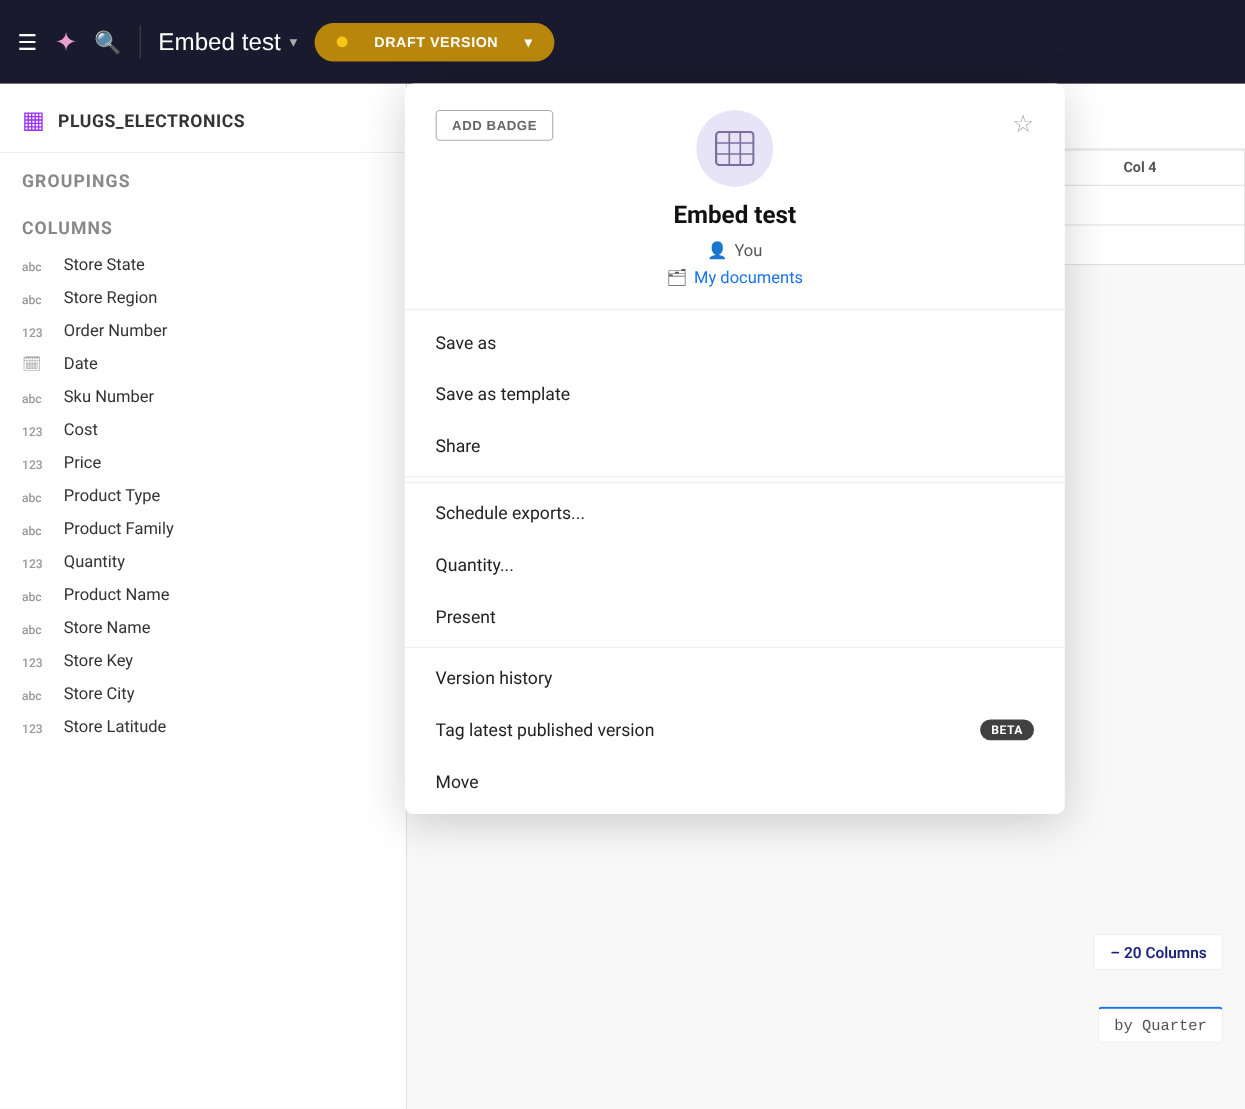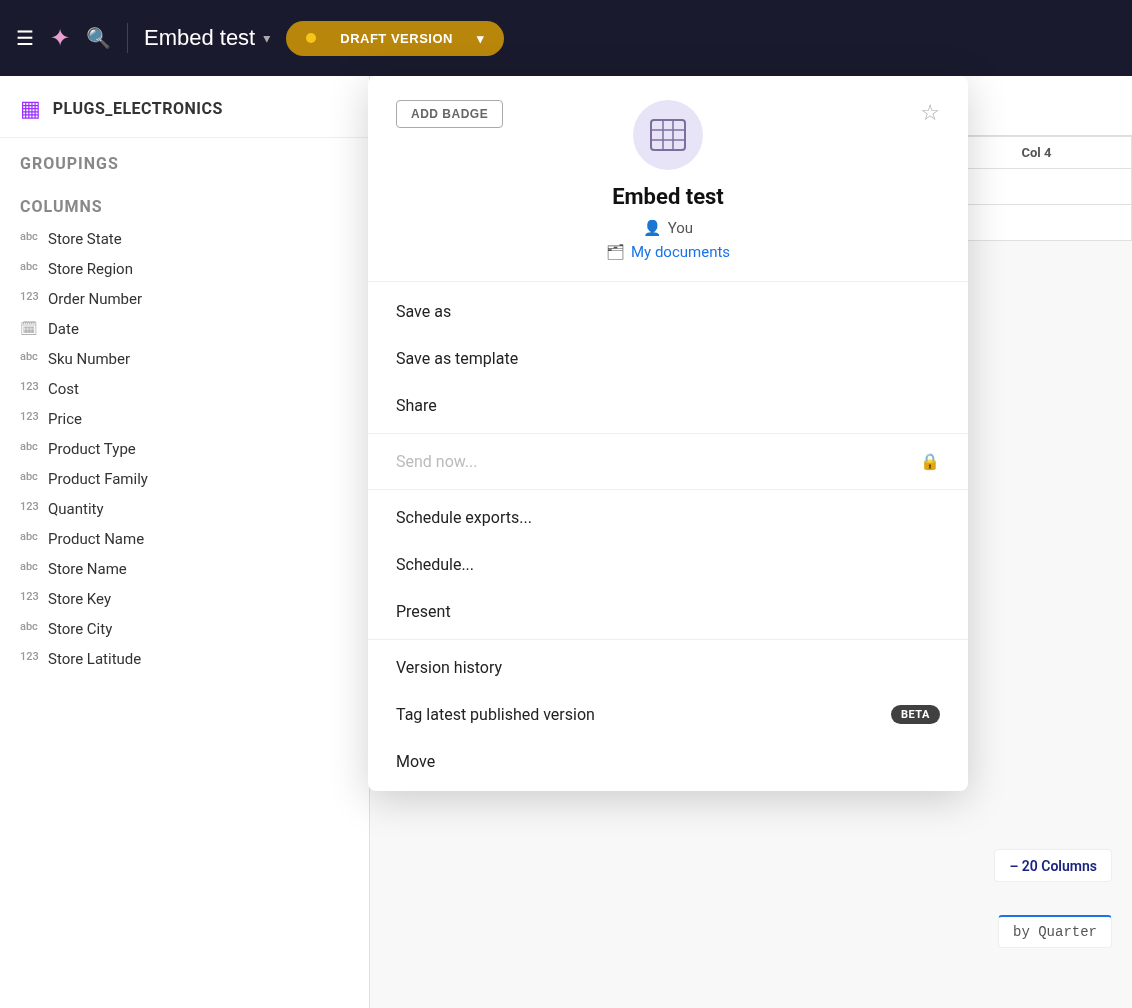--- a/index.html
+++ b/index.html
@@ -113,21 +113,22 @@
     }
     .section-label {
       font-size: 16px;
       font-weight: 700;
       color: #888;
       letter-spacing: 1px;
       padding: 16px 20px 8px 20px;
     }
     .column-item {
       display: flex;
-      align-items: flex-start;
+      align-items: flex-end;
+      gap: 10px;
       padding: 6px 20px;
       cursor: pointer;
     }
     .col-type {
       font-size: 11px;
       color: #999;
       font-weight: 500;
       width: 28px;
       flex-shrink: 0;
     }
@@ -507,30 +508,26 @@
     <div class="menu-item">
           <span>Save as</span>
         </div>
         <div class="menu-item">
           <span>Save as template</span>
         </div>
         <div class="menu-item">
           <span>Share</span>
         </div>
         <div class="menu-separator"></div>
-        <div class="send-now-item">
-          <span class="send-now-text">Send now...</span>
-          <span class="lock-icon">🔒</span>
-        </div>
         <div class="menu-separator"></div>
         <div class="menu-item">
           <span>Schedule exports...</span>
         </div>
         <div class="menu-item">
-          <span>Schedule...</span>
+          <span>Quantity...</span>
         </div>
         <div class="menu-item">
           <span>Present</span>
         </div>
         <div class="menu-separator"></div>
         <div class="menu-item">
           <span>Version history</span>
         </div>
         <div class="menu-item">
           <span>Tag latest published version</span>

